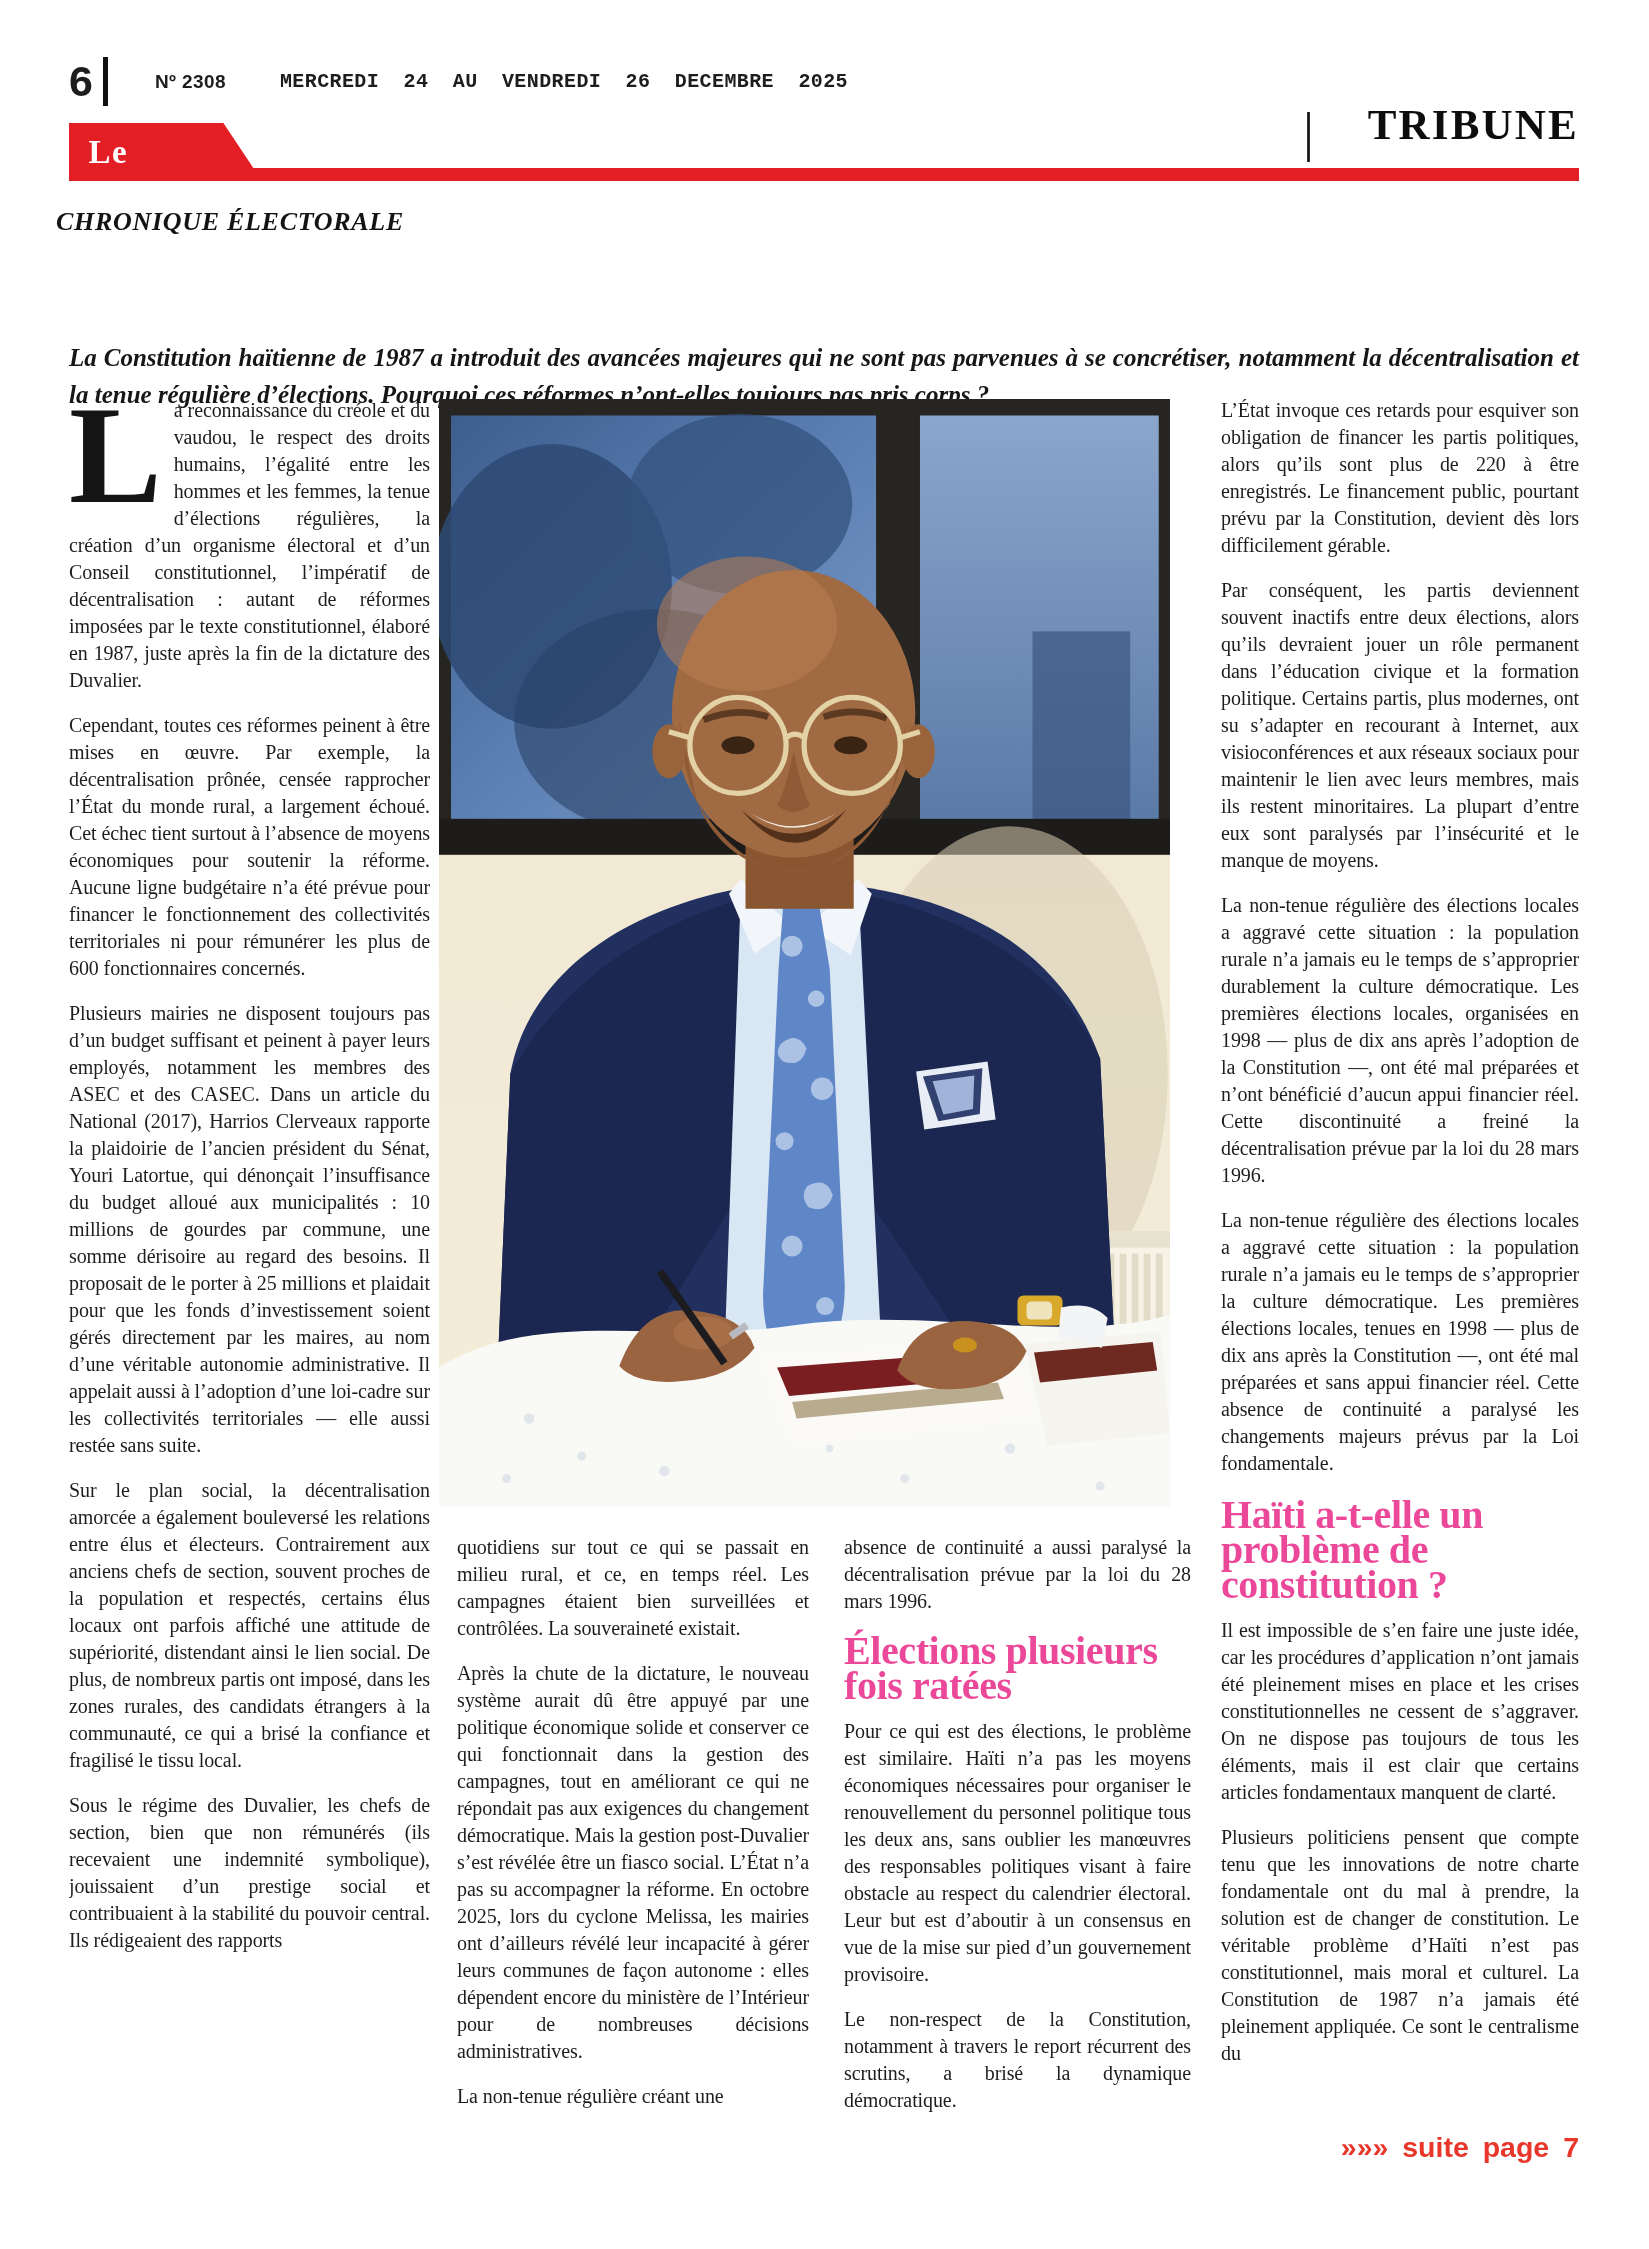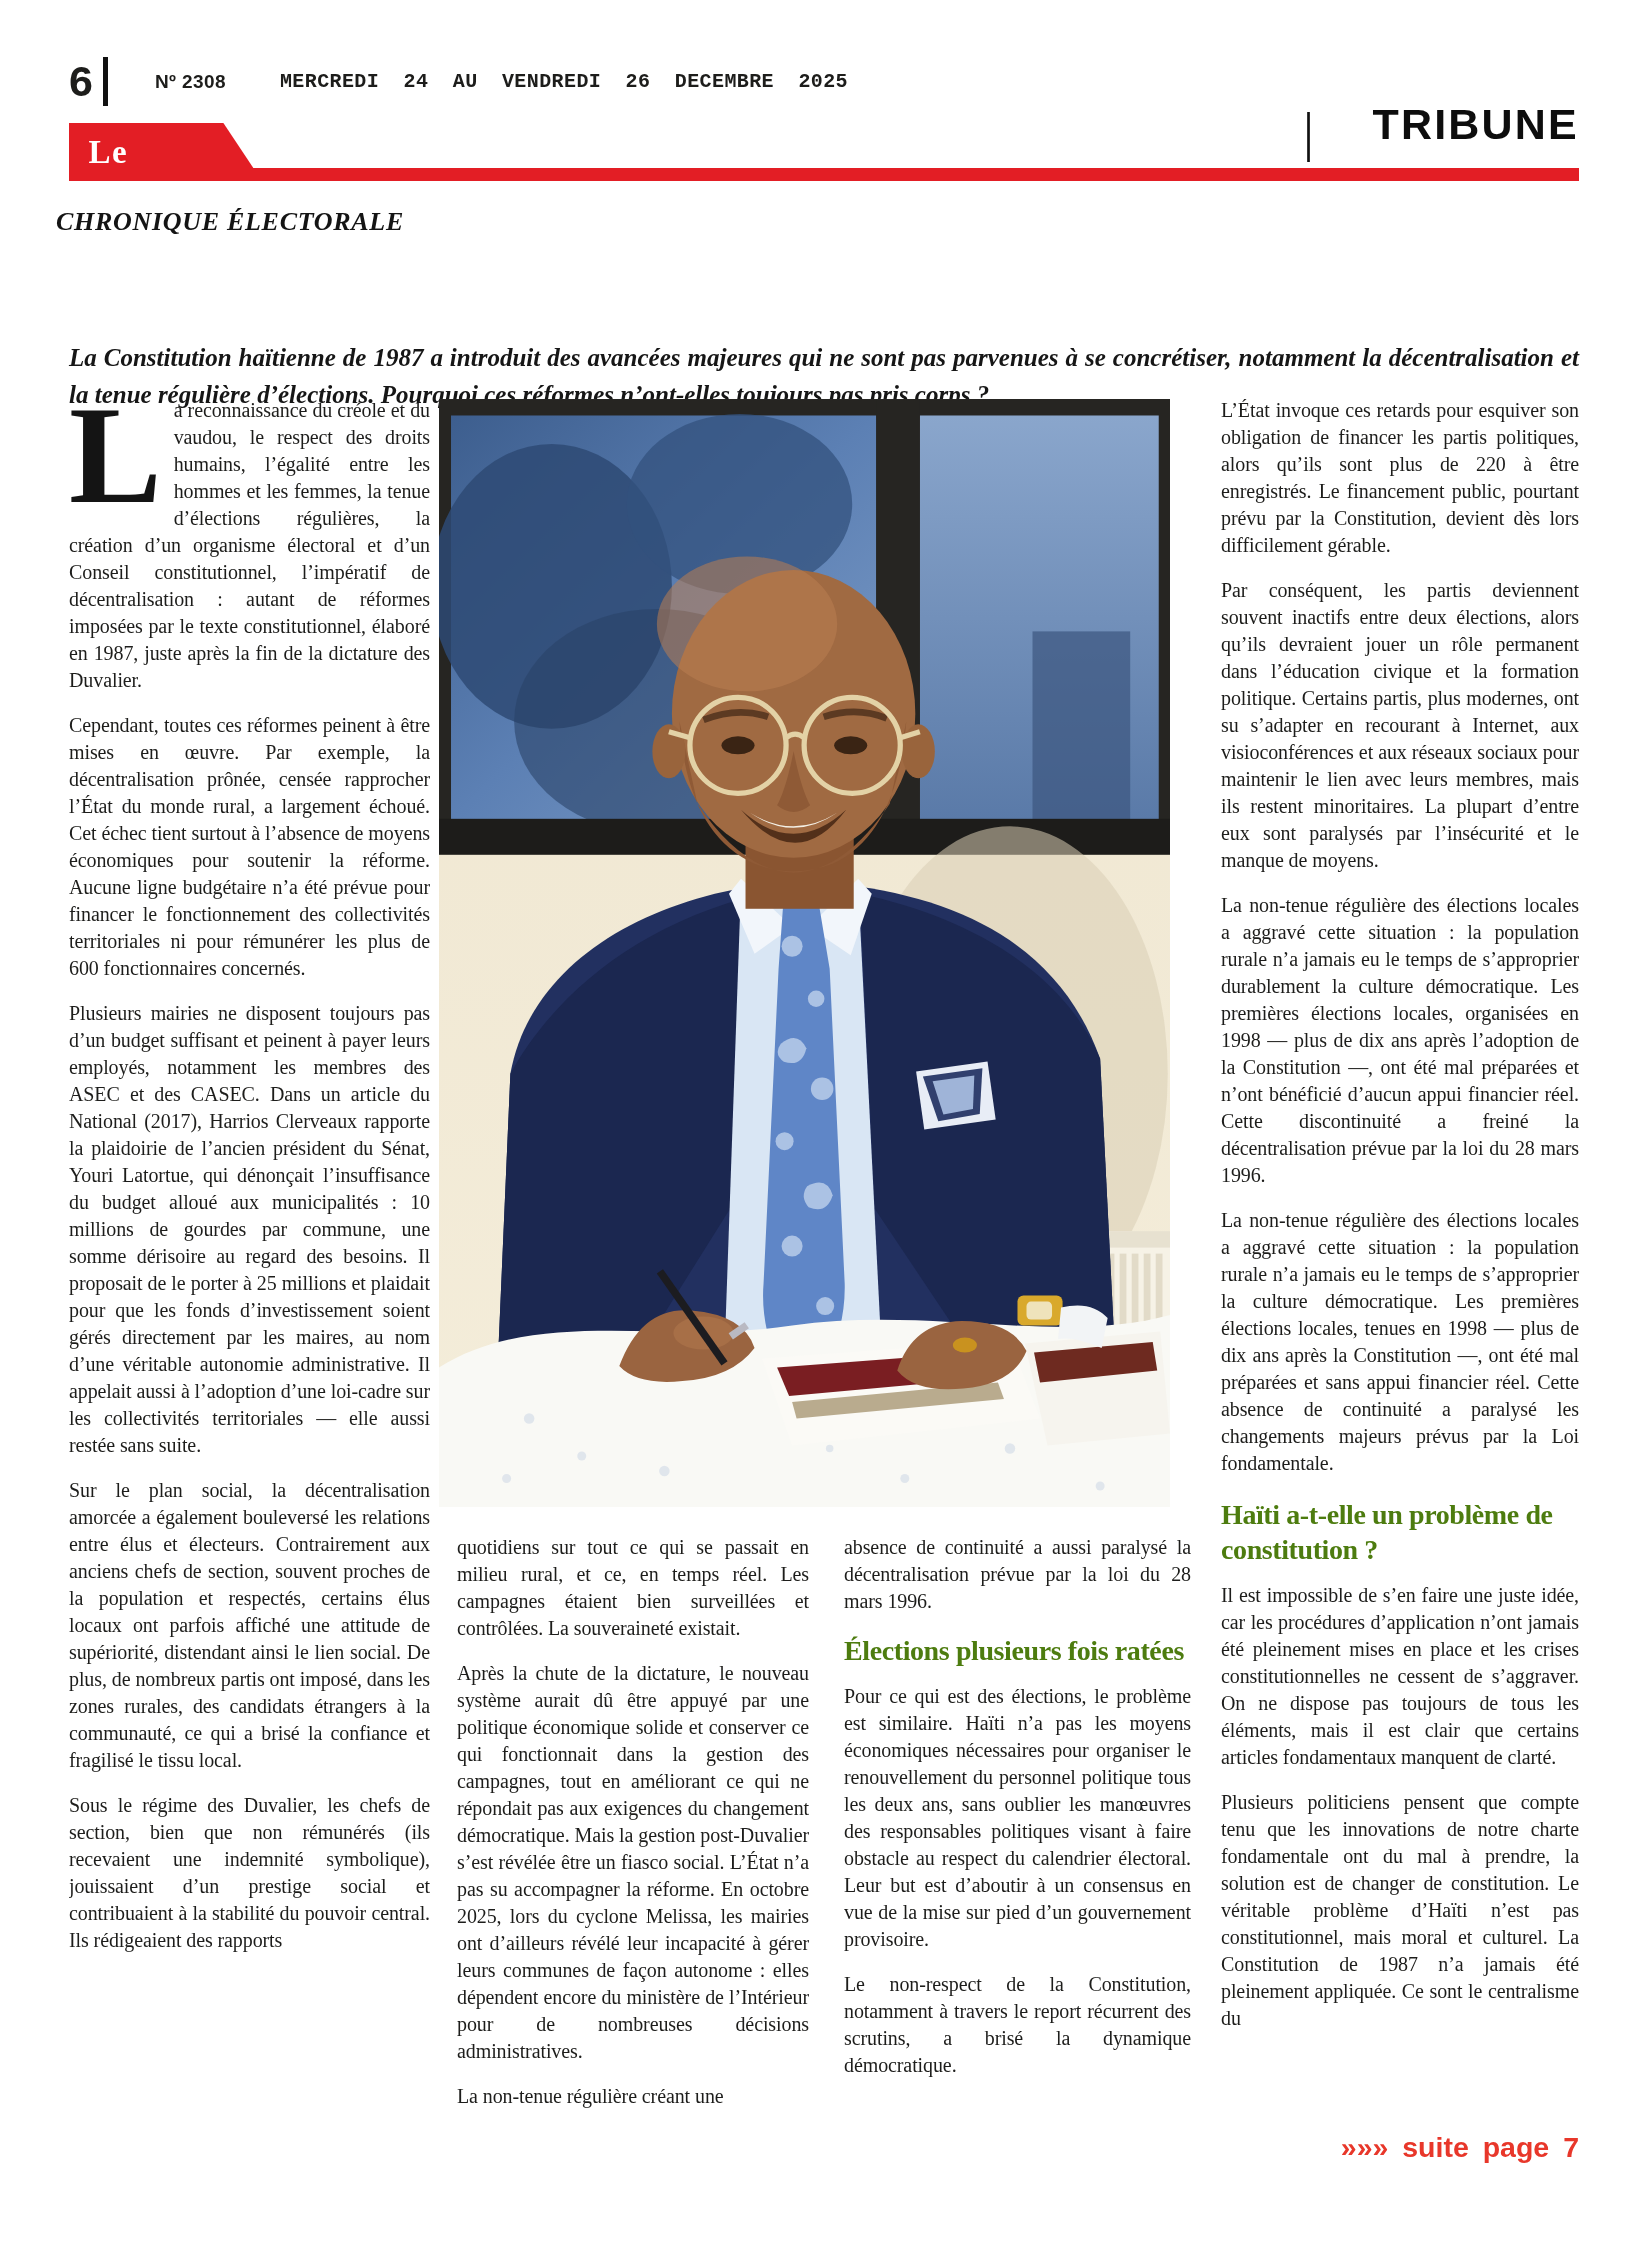--- a/index.html
+++ b/index.html
@@ -15,42 +15,42 @@
   .dateline{font-size:20px;margin-left:54px;word-spacing:12px;letter-spacing:0.4px;font-family:Liberation Mono, monospace;}
 
   .flag{position:absolute;left:69px;top:123px;width:193px;height:58px;background:#e31e25;
         clip-path:polygon(0 0,80% 0,100% 100%,0 100%);}
   .flag span{display:block;padding:10.5px 0 0 19.5px;color:#fff;font-size:33px;font-weight:bold;
         letter-spacing:1.5px;font-family:"Liberation Serif",serif;}
   .redbar{position:absolute;left:69px;top:168px;width:1510px;height:12.7px;background:#e31e25;}
   .sec-sep{position:absolute;left:1303px;top:100px;font-size:55px;font-weight:400;color:#111;
         font-family:"Liberation Serif",serif;}
   .section{position:absolute;right:71px;top:100px;font-size:43px;font-weight:bold;
-        letter-spacing:2.2px;color:#0d0d0d;font-family:Liberation Sans, sans-serif;}
+        letter-spacing:2.2px;color:#0d0d0d;font-family:Liberation Serif, serif;}
 
   
   .kicker{position:absolute;left:56px;top:207px;font-size:26px;font-weight:600;
         letter-spacing:0.7px;color:#141414;font-style:italic;}
   .headline{position:absolute;left:69px;top:238px;white-space:nowrap;}
   .headline span{display:inline-block;transform:scaleX(.9);transform-origin:left center;
         font-size:66px;font-weight:bold;letter-spacing:-0.7px;color:#0f0f0f;}
   .standfirst{position:absolute;left:69px;top:339px;width:1510px;font-size:25px;line-height:37px;
         font-weight:bold;font-style:italic;text-align:justify;color:#161616;}
 
   
   .col{position:absolute;overflow:hidden;font-size:20px;line-height:27px;letter-spacing:-0.1px;}
   .col p{margin:0 0 18px 0;text-align:justify;}
   .col1{left:69px;top:397px;width:361px;height:1822px;}
   .col2{left:457px;top:1534px;width:352px;height:686px;}
   .col3{left:844px;top:1534px;width:347px;height:686px;}
   .col4{left:1221px;top:397px;width:358px;height:1732px;}
   .dropcap{float:left;font-size:139px;line-height:111px;font-weight:bold;color:#141414;
         padding:3px 12px 0 0;}
-  h2.subhead{margin:19.5px 0 15px 0;font-size:28px;line-height:35px;font-weight:bold;
-        letter-spacing:-0.4px;color:#4d7c0f;text-align:left;}
+  h2.subhead{margin:19.5px 0 15px 0;font-size:40px;line-height:35px;font-weight:bold;
+        letter-spacing:-0.4px;color:#ec4899;text-align:left;}
   .col3 h2.subhead{margin-top:17px;}
 
   
   .photo{position:absolute;left:439px;top:399px;width:731px;height:1108px;overflow:hidden;}
   .photo svg{display:block;width:100%;height:100%;}
 
   
   .continuation{position:absolute;left:1221px;top:2131px;width:358px;text-align:right;
         font-family:"Liberation Sans",sans-serif;font-weight:bold;font-size:28.5px;
         color:#e8372a;word-spacing:6px;}

